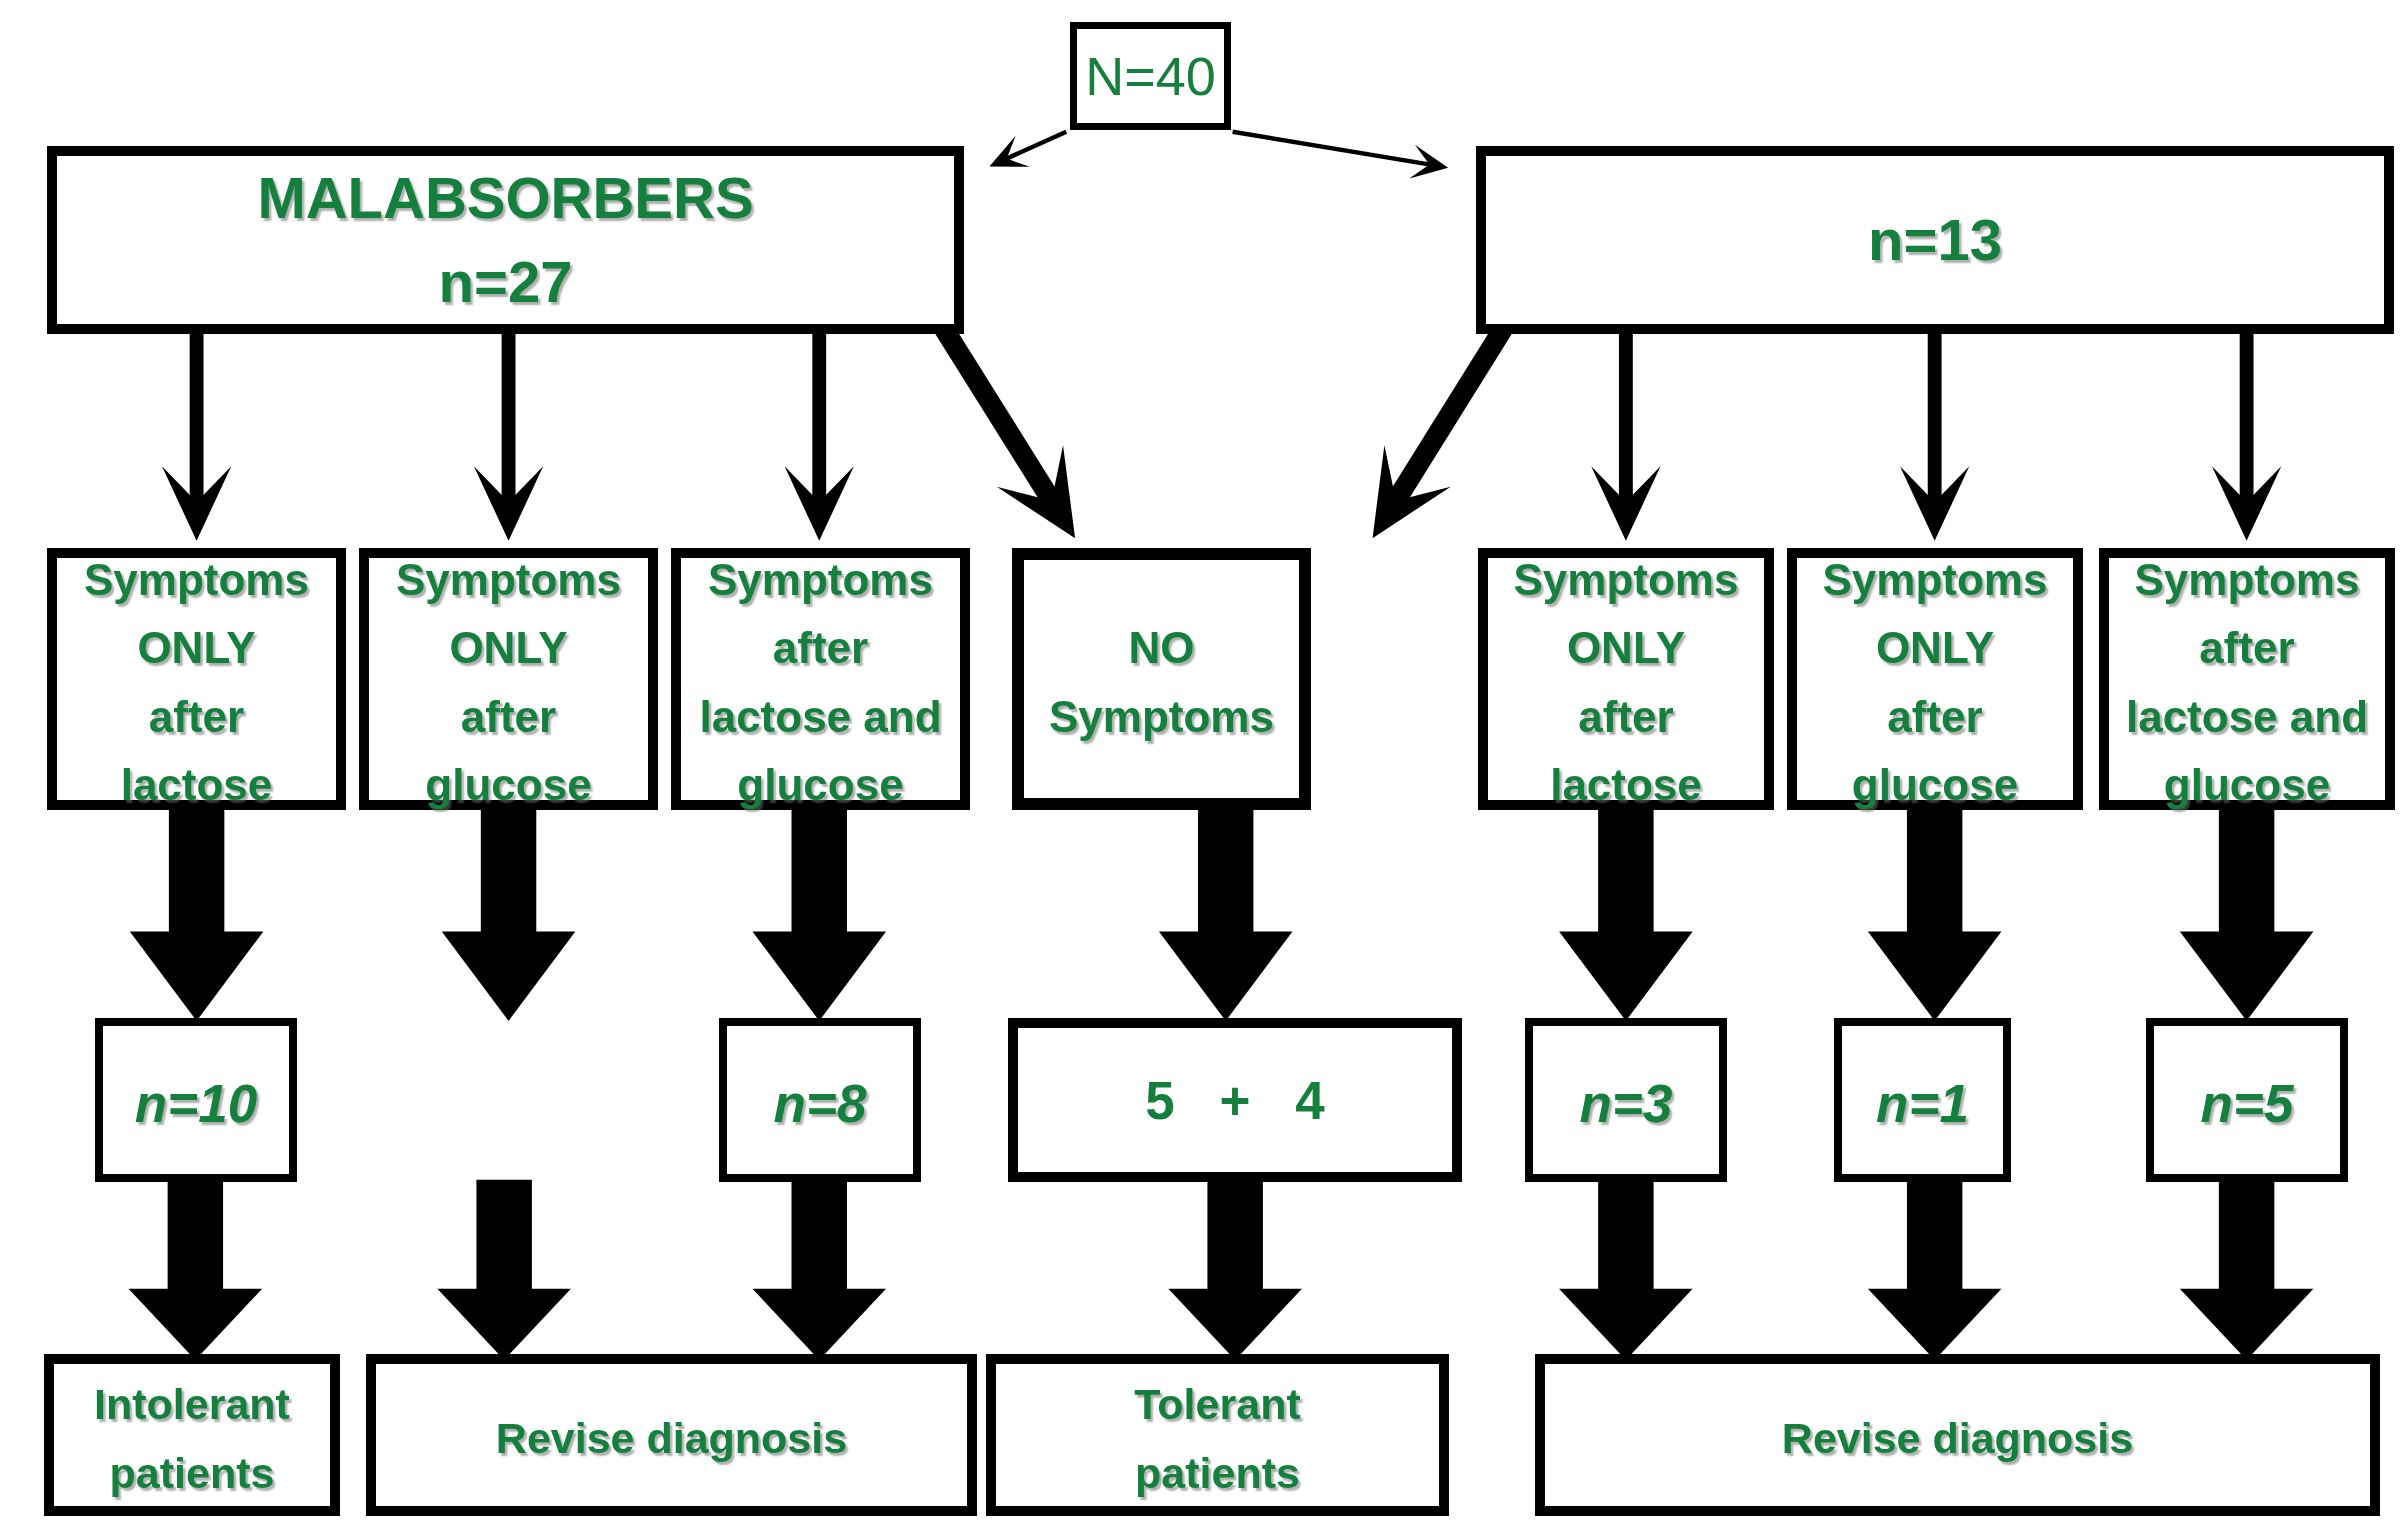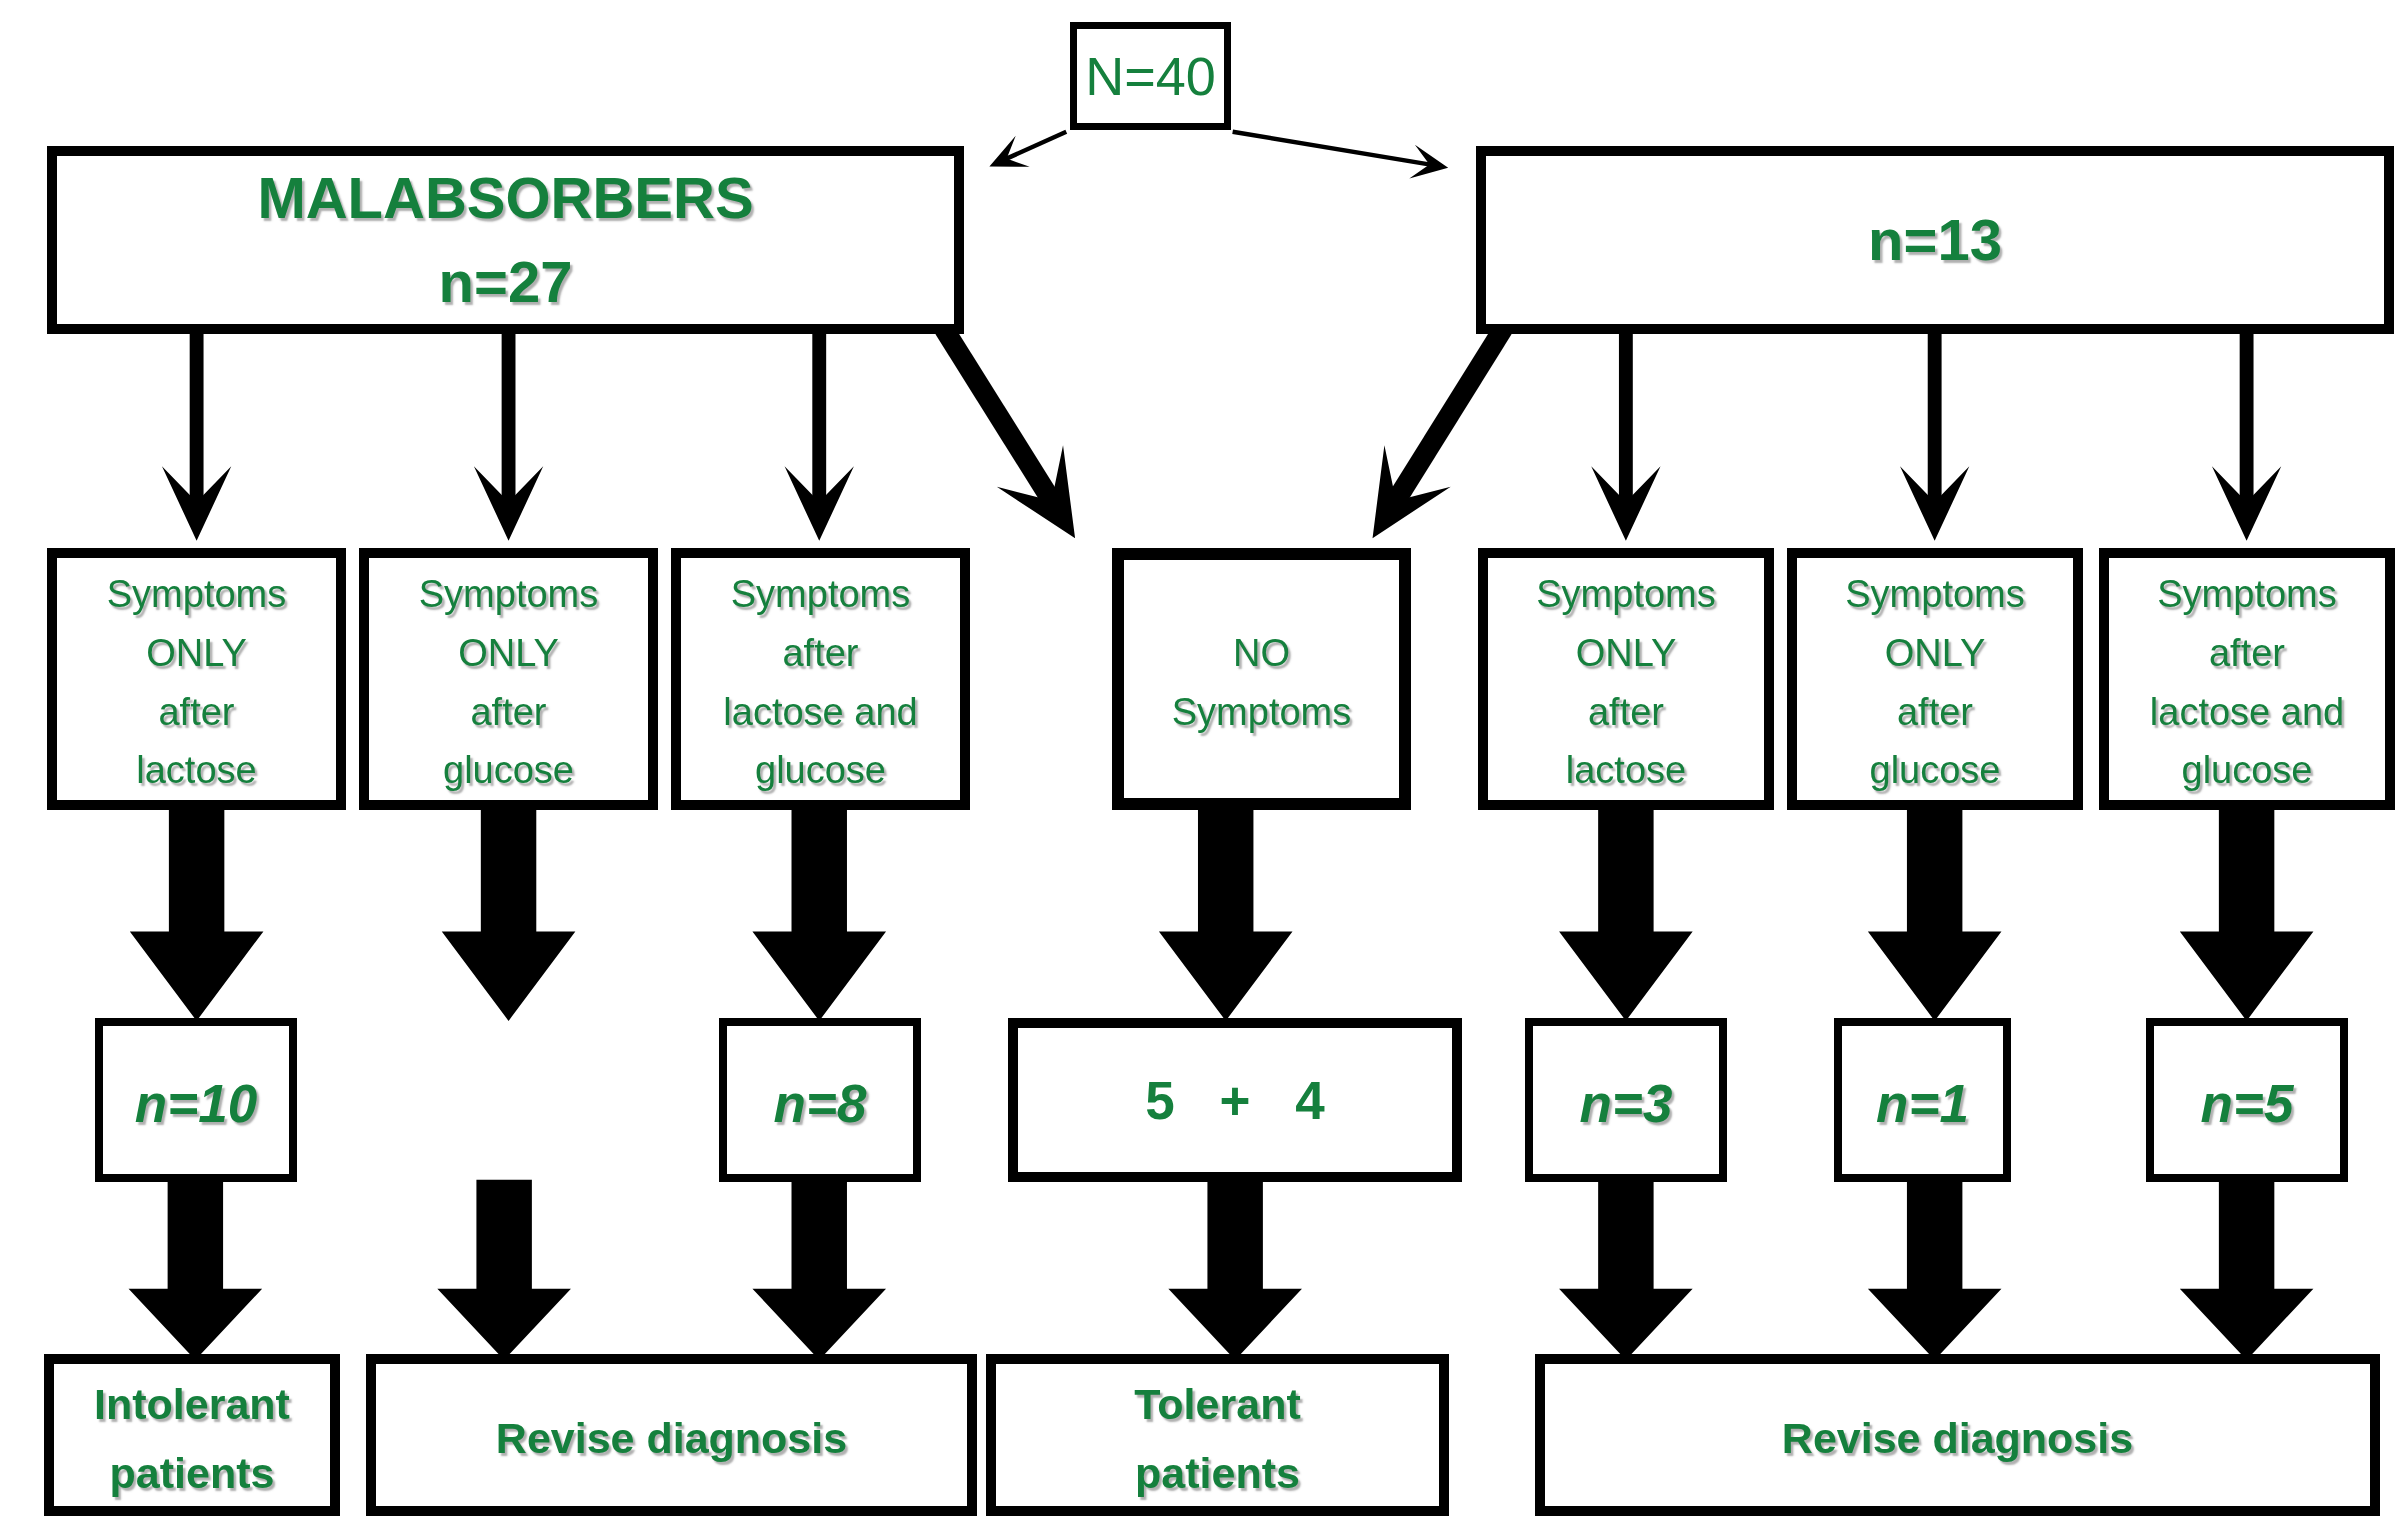--- a/index.html
+++ b/index.html
@@ -23,25 +23,25 @@
   .shadowed{text-shadow:2.5px 3.2px 1.9px rgba(110,110,110,0.55);margin-top:7px;}
 
   
   .b-n40{left:1070px;top:22px;width:161px;height:108px;border-width:7.6px;font-size:54px;font-weight:400;}
 
   
   .b-mal{left:47px;top:139px;width:917px;height:188px;font-size:58px;font-weight:700;line-height:1.45;}
   .b-norm{left:1476px;top:139px;width:918px;height:188px;font-size:58px;font-weight:700;line-height:1.45;}
 
   
-  .symp{top:548px;height:262px;font-size:38px;font-weight:400;line-height:1.55;align-items:center;}
+  .symp{top:548px;height:262px;font-size:44px;font-weight:700;line-height:1.55;align-items:center;}
   .b-s1{left:47px;width:299px;}
   .b-s2{left:359px;width:299px;}
   .b-s3{left:671px;width:299px;}
-  .b-no{left:1112px;width:299px;border-width:12.6px;}
+  .b-no{left:1012px;width:299px;border-width:12.6px;}
   .b-s5{left:1478px;width:296px;}
   .b-s6{left:1787px;width:296px;}
   .b-s7{left:2099px;width:296px;}
 
   
   .cnt{top:1018px;height:164px;border-width:8.8px;font-size:53px;font-weight:700;font-style:italic;}
   .b-c1{left:95px;width:202px;}
   .b-c2{left:403px;width:202px;}
   .b-c3{left:719px;width:202px;}
   .b-c4{left:1008px;width:454px;font-style:normal;word-spacing:30px;border-width:10px;}

